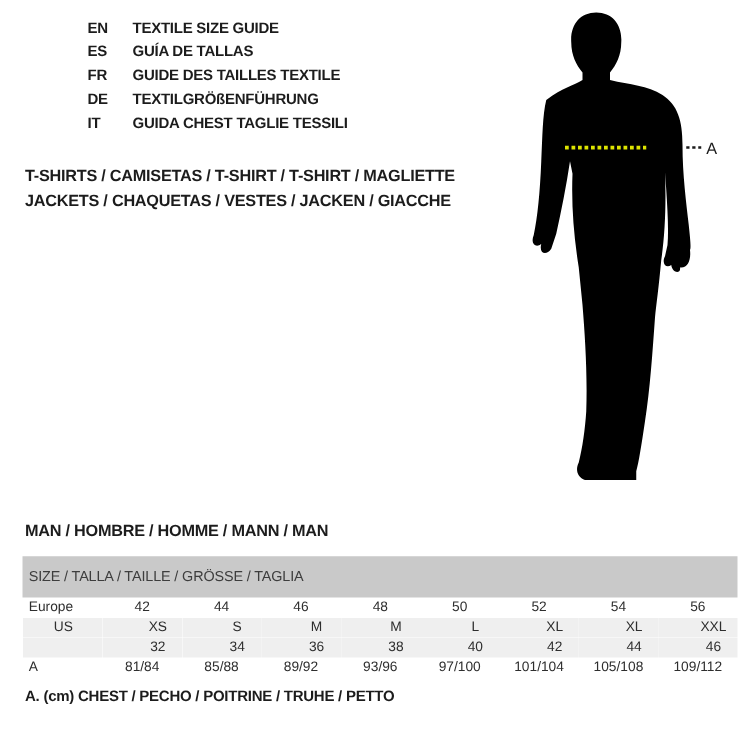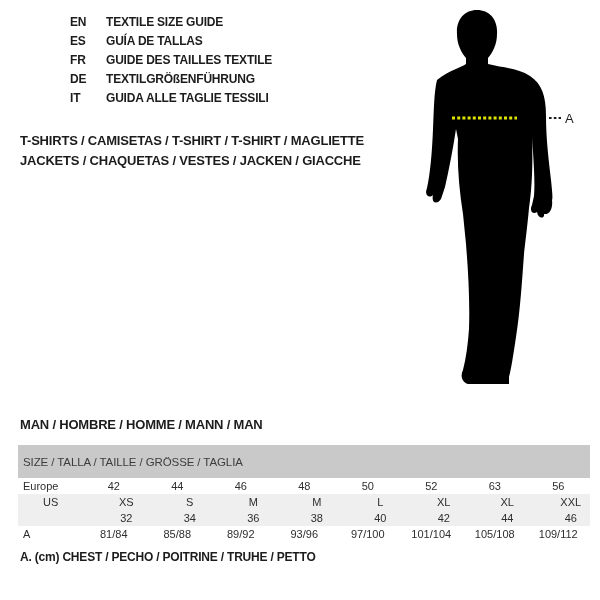--- a/index.html
+++ b/index.html
@@ -50,21 +50,21 @@
     <div class="lang-row">
       <span class="lang-code">FR</span>
       <span class="lang-label">GUIDE DES TAILLES TEXTILE</span>
     </div>
     <div class="lang-row">
       <span class="lang-code">DE</span>
       <span class="lang-label">TEXTILGRÖßENFÜHRUNG</span>
     </div>
     <div class="lang-row">
       <span class="lang-code">IT</span>
-      <span class="lang-label">GUIDA ALLE TAGLIE TESSILI</span>
+      <span class="lang-label">GUIDA CHEST TAGLIE TESSILI</span>
     </div>
   </div>
 
   <div class="cats">
     <div>T-SHIRTS / CAMISETAS / T-SHIRT / T-SHIRT / MAGLIETTE</div>
     <div>JACKETS / CHAQUETAS / VESTES / JACKEN / GIACCHE</div>
   </div>
 
   <div class="figure">
     <svg viewBox="0 0 184 382" xmlns="http://www.w3.org/2000/svg">
@@ -132,21 +132,21 @@
     </thead>
     <tbody>
       <tr>
         <td class="rowlabel">Europe</td>
         <td>42</td>
         <td>44</td>
         <td>46</td>
         <td>48</td>
         <td>50</td>
         <td>52</td>
-        <td>63</td>
+        <td>54</td>
         <td>56</td>
       </tr>
       <tr class="shaded">
         <td class="rowlabel">US</td>
         <td>XS</td>
         <td>S</td>
         <td>M</td>
         <td>M</td>
         <td>L</td>
         <td>XL</td>

